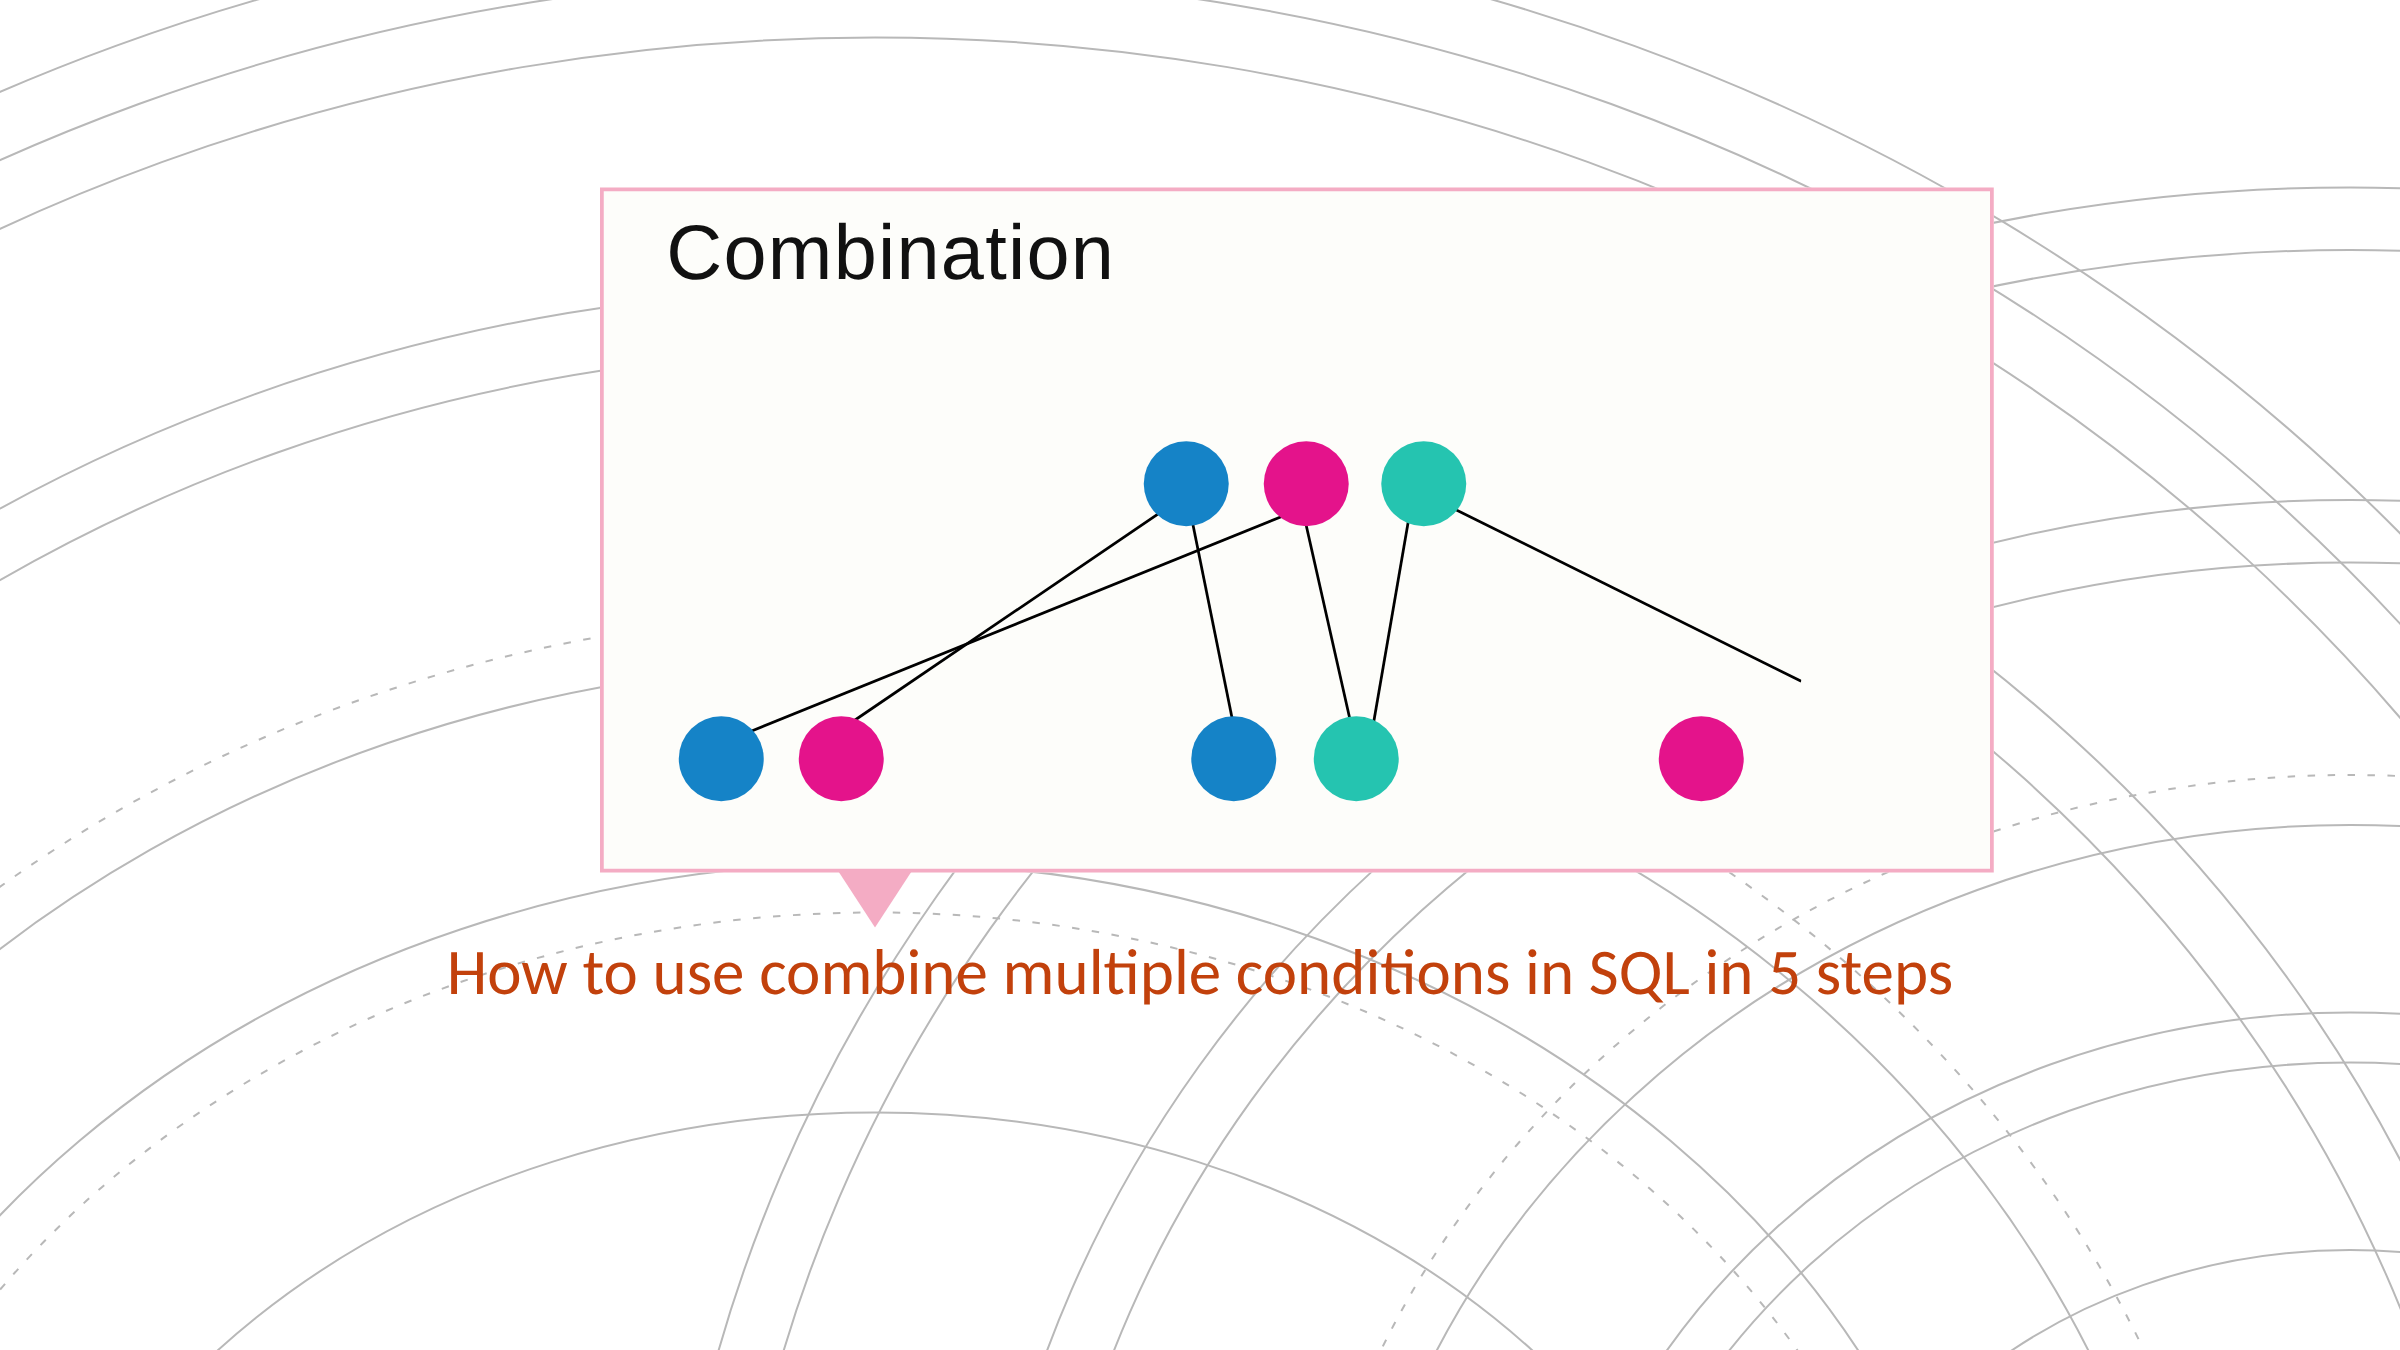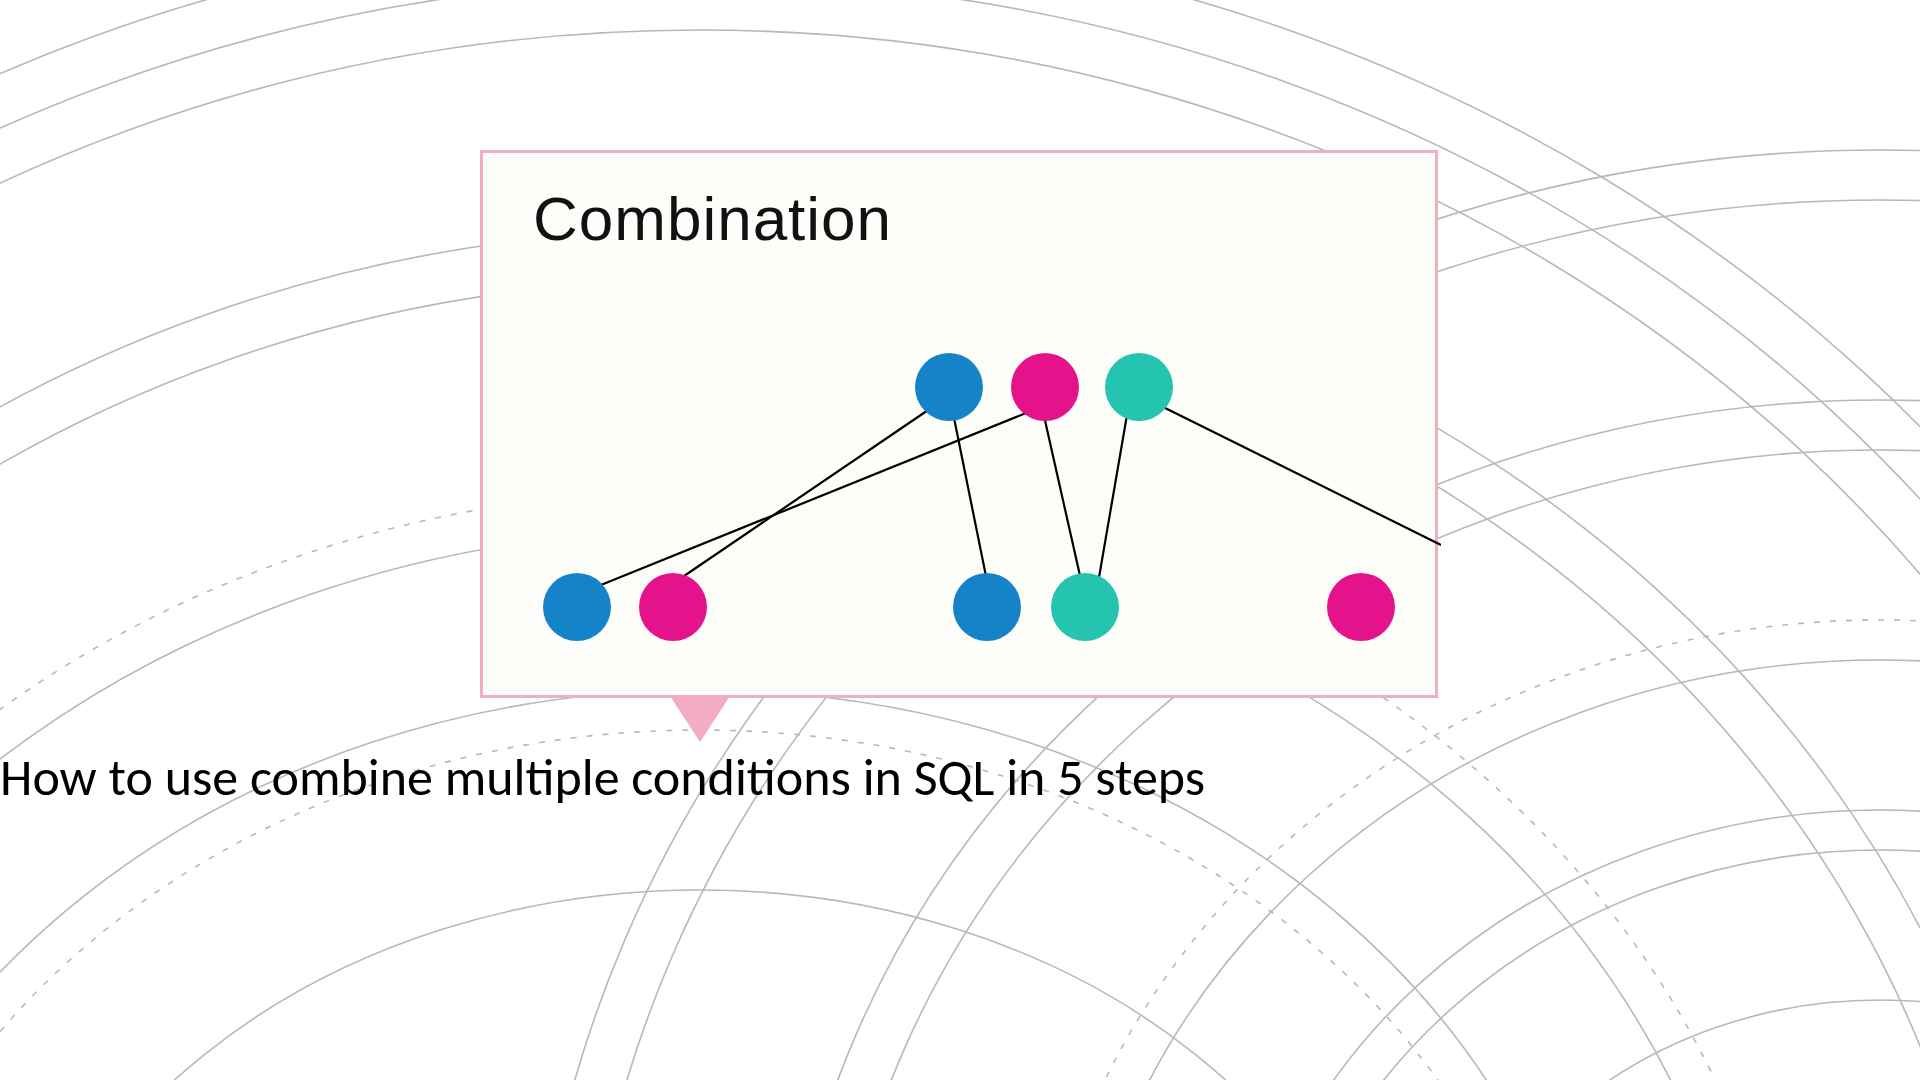--- a/index.html
+++ b/index.html
@@ -18,26 +18,26 @@
     inset: 0;
     width: 100%;
     height: 100%;
     pointer-events: none;
   }
 
   .card {
     position: absolute;
     left: 480px;
     top: 150px;
-    width: 958px;
+    width: 1115px;
     height: 548px;
     background: #fdfdfa;
     border: 3px solid #f4acc4;
     box-sizing: border-box;
-    padding: 24px 40px 0 40px;
+    padding: 8px 40px 0 40px;
   }
 
   .card-title {
     font-size: 62px;
     font-weight: 500;
     color: #111;
     letter-spacing: 1px;
     margin-top: 6px;
     margin-left: 10px;
     font-family: "Century Gothic", "Segoe UI", Arial, sans-serif;
@@ -60,22 +60,23 @@
     border-left: 30px solid transparent;
     border-right: 30px solid transparent;
     border-top: 46px solid #f4acc4;
   }
 
   .subtitle {
     position: absolute;
     left: 0;
     right: 0;
     top: 744px;
+    text-align: center;
     font-size: 52px;
-    color: #000000;
+    color: #c2410c;
     line-height: 1.28;
     font-family: "Calibri", "Segoe UI", Arial, sans-serif;
     font-weight: 400;
   }
 </style>
 </head>
 <body>
 
 <svg class="bg-arcs" viewBox="0 0 1920 1080" preserveAspectRatio="none">
   <g fill="none" stroke="#b8b8b8" stroke-width="1.6">

